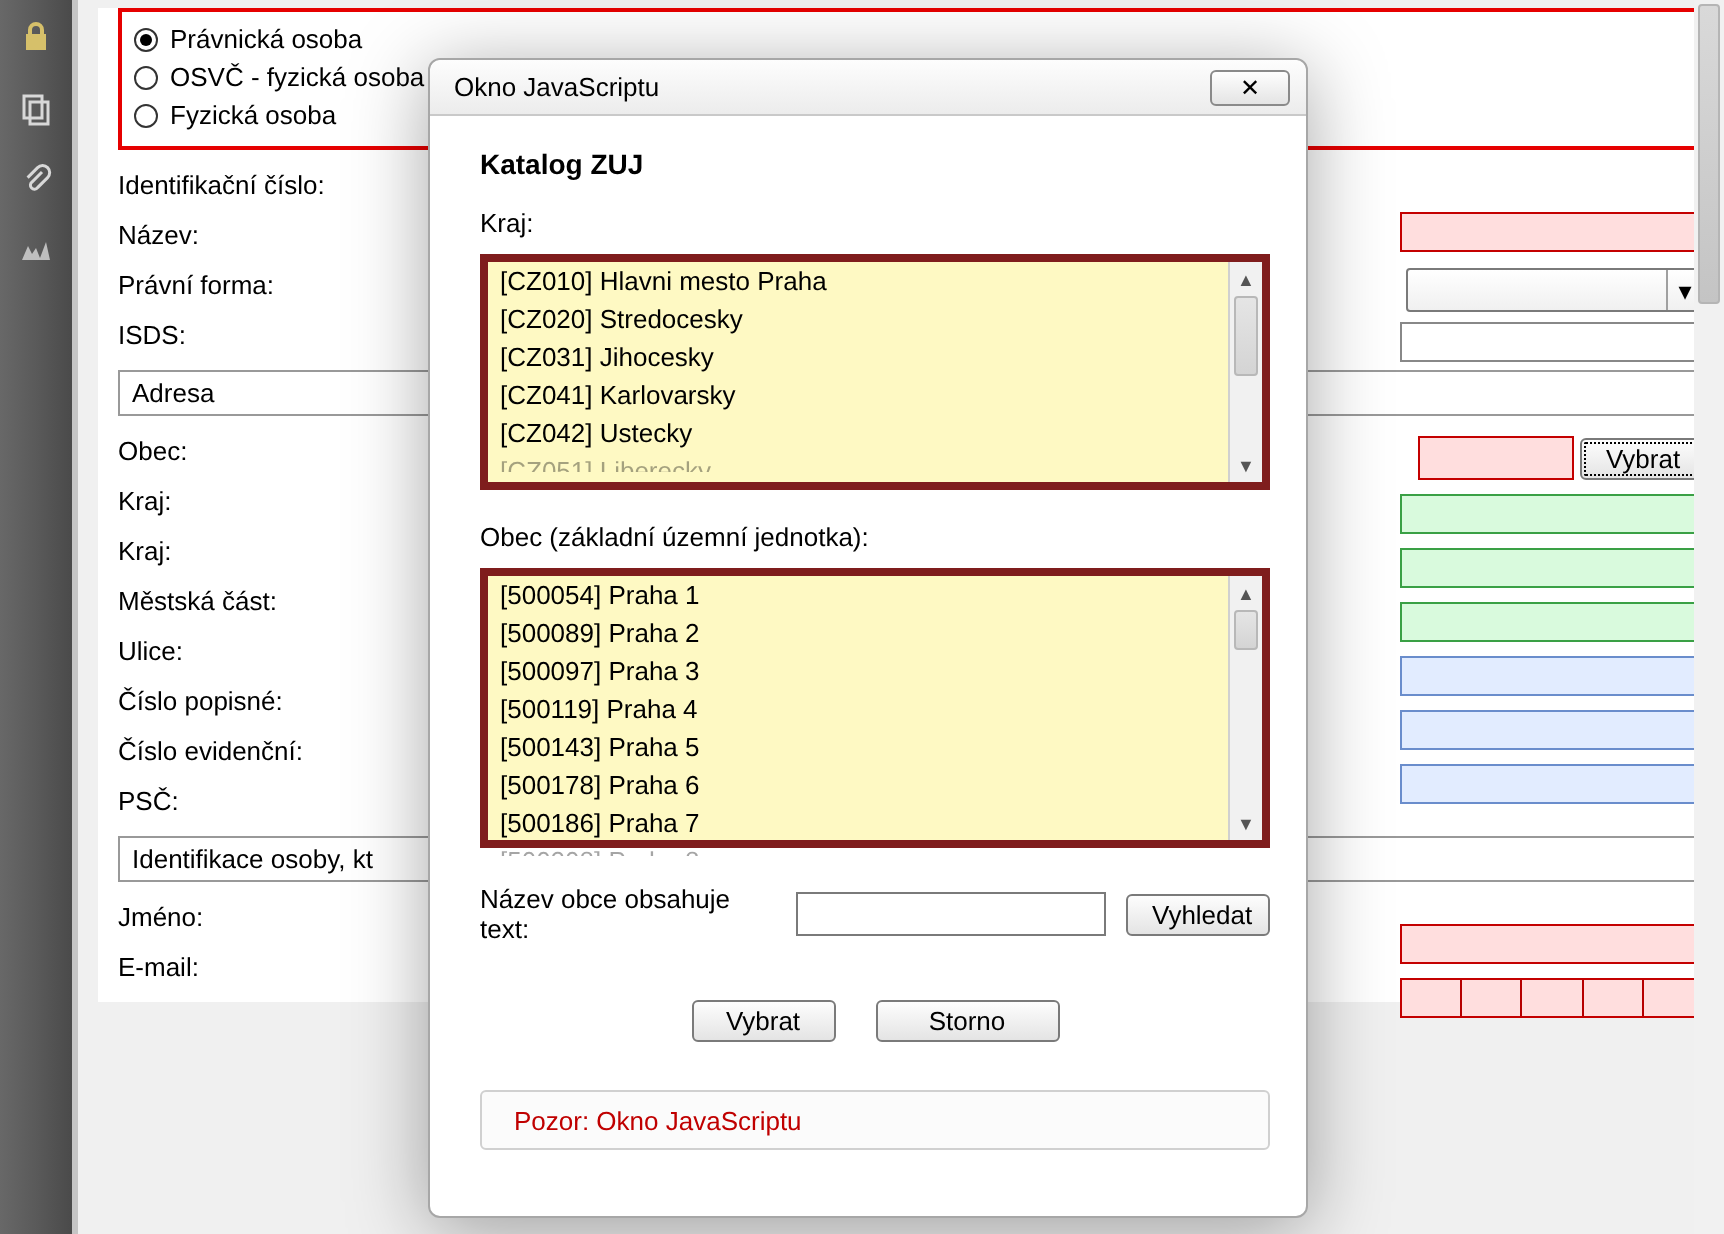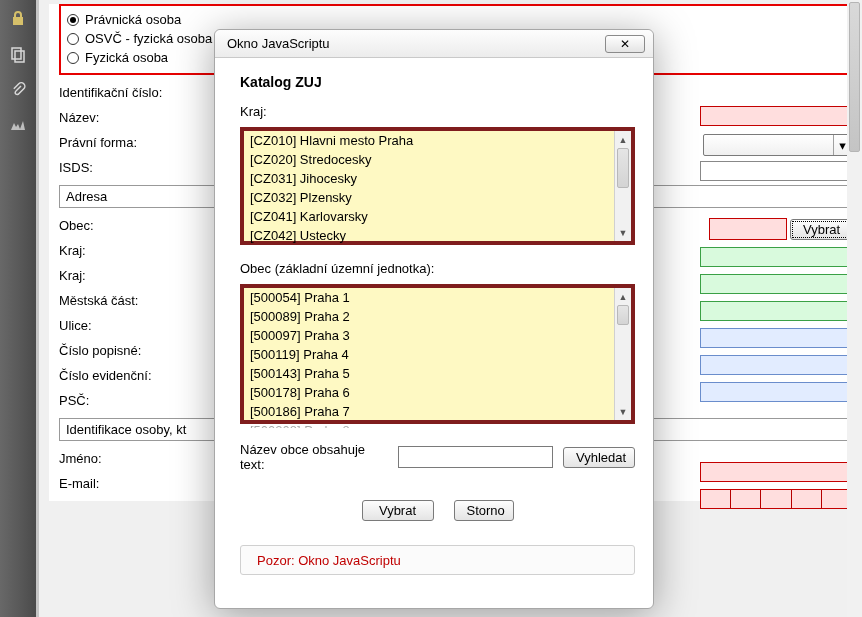--- a/index.html
+++ b/index.html
@@ -188,21 +188,20 @@
   </div>
   <div class="dialog-body">
     <h3>Katalog ZUJ</h3>
     <div style="margin-bottom:8px;">Kraj:</div>
 
     <div class="listbox" style="height:118px;">
       <div class="items" id="kraj-items" style="height:118px; padding-right:17px;">
           <div class="item">[CZ010] Hlavni mesto Praha</div>
           <div class="item">[CZ020] Stredocesky</div>
           <div class="item">[CZ031] Jihocesky</div>
-          <div class="item">[CZ032] Plzensky</div>
           <div class="item">[CZ041] Karlovarsky</div>
           <div class="item">[CZ042] Ustecky</div>
           <div class="item" style="opacity: 0.35; height: 10px; overflow: hidden;">[CZ051] Liberecky</div>
         </div>
       <div class="scroll">
         <div class="arrow up">▲</div>
         <div class="thumb" style="top:17px; height:40px;"></div>
         <div class="arrow dn">▼</div>
       </div>
     </div>
@@ -228,20 +227,20 @@
     </div>
 
     <div class="dlg-row">
       <span>Název obce obsahuje text:</span>
       <input class="txtinput" style="">
       <div class="btn-outer" style="width:72px;">Vyhledat</div>
     </div>
 
     <div class="dlg-buttons">
       <div class="btn-outer" style="width:72px;">Vybrat</div>
-      <div class="btn-outer" style="width:60px;">Storno</div>
+      <div class="btn-outer" style="width:92px;">Storno</div>
     </div>
 
     <div class="alert-bar">
       <span>Pozor: Okno JavaScriptu</span>
     </div>
   </div>
 </div>
 
 </body></html>

